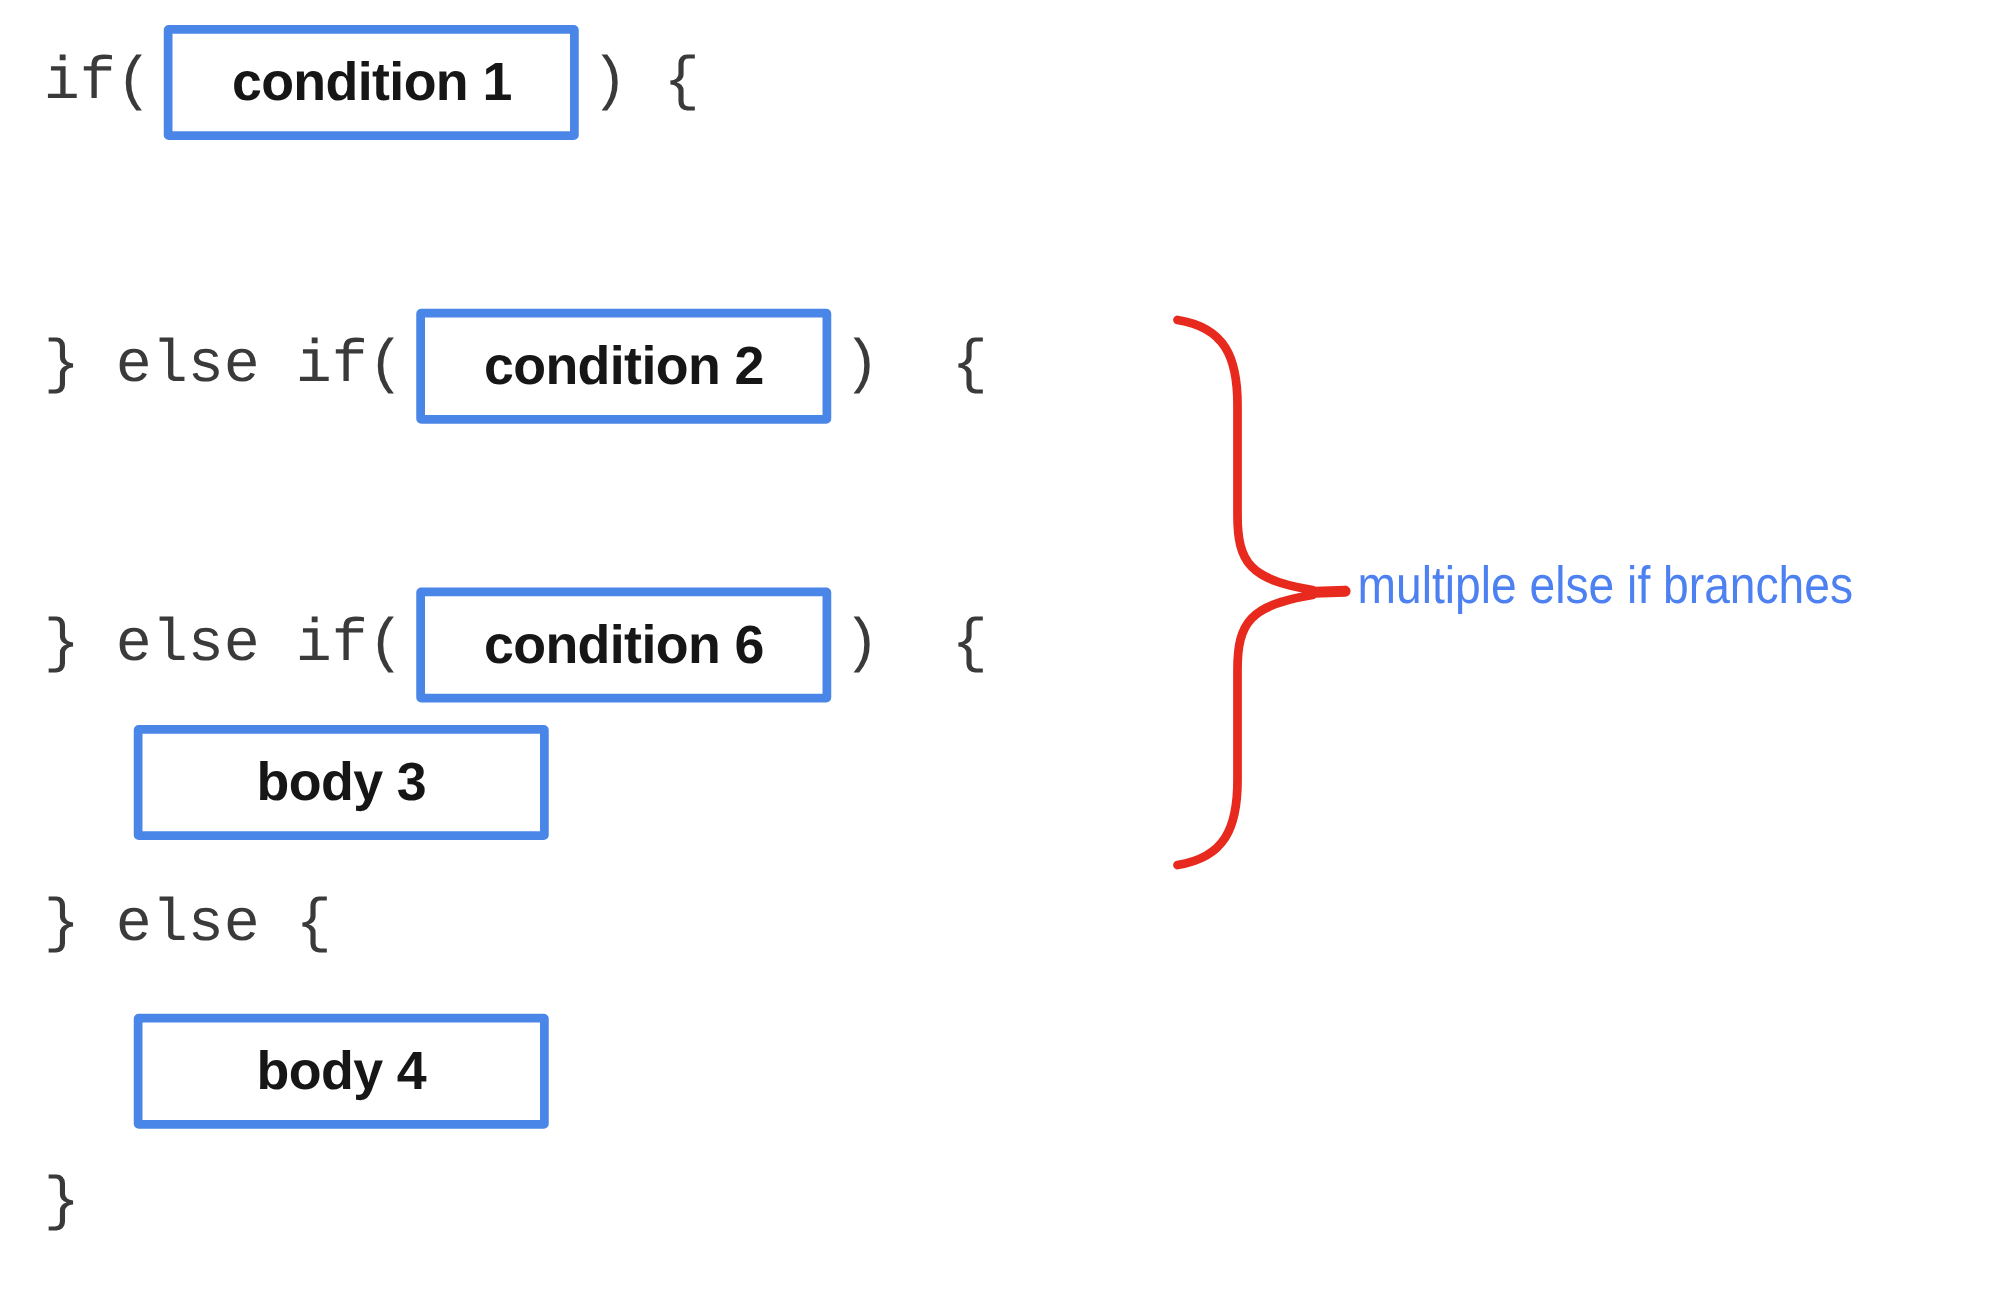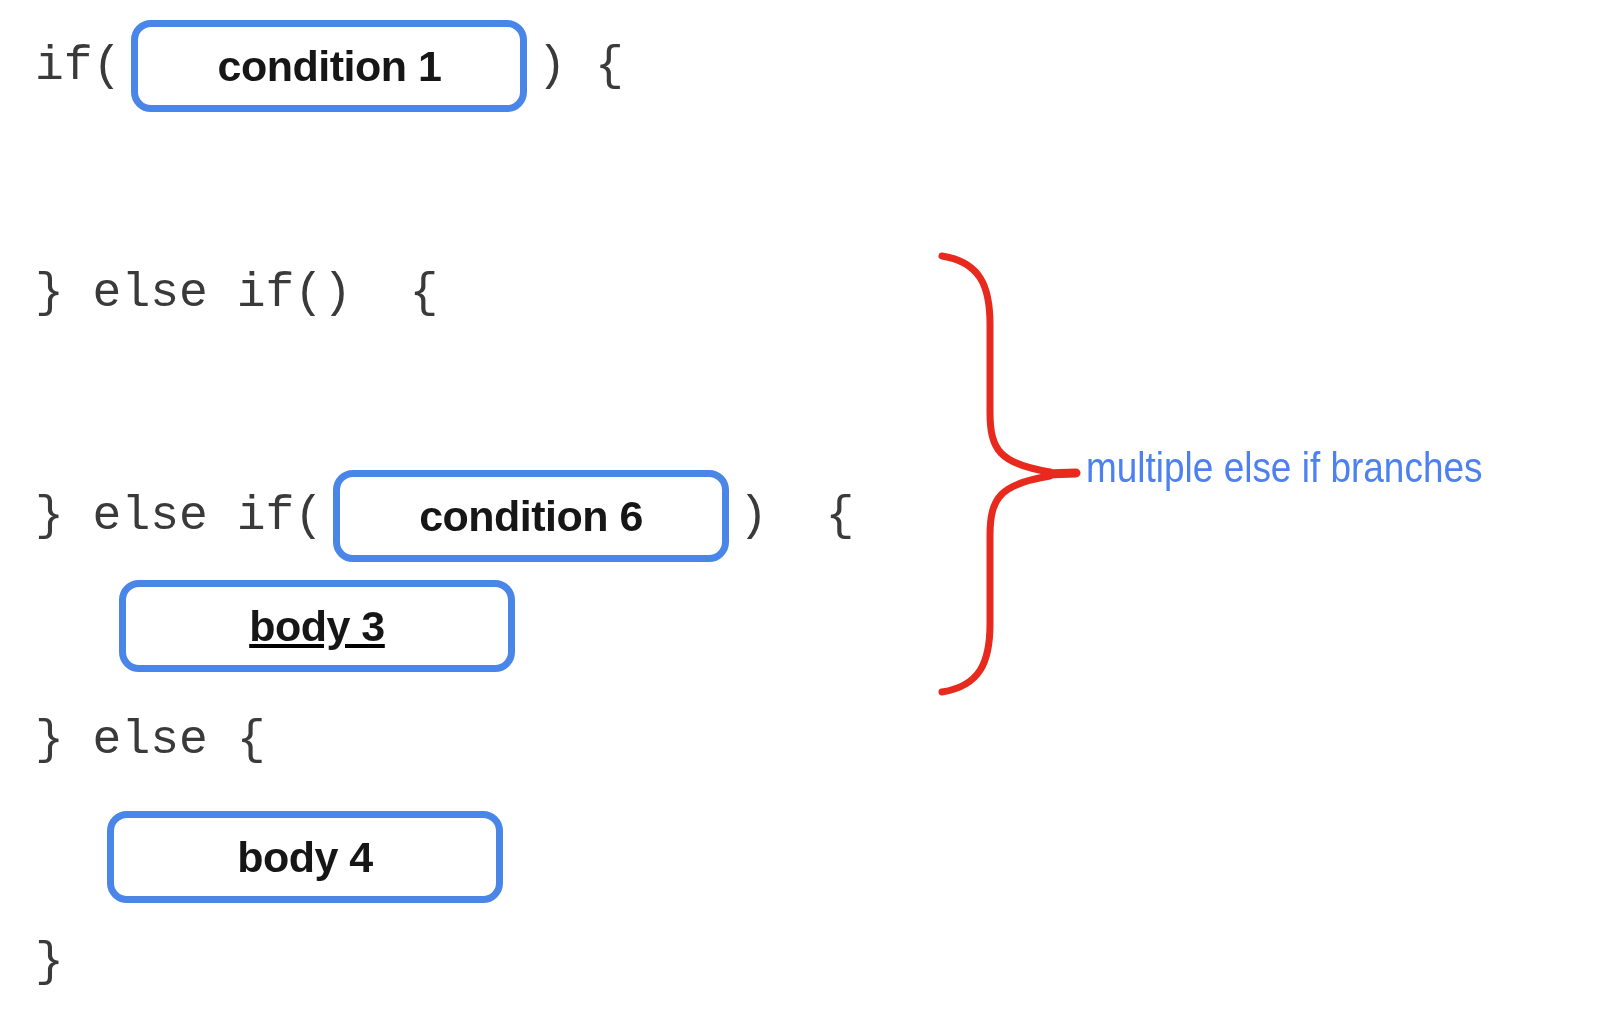--- a/index.html
+++ b/index.html
@@ -26,26 +26,26 @@
     font-weight: 400;
     color: #3a3a3a;
     white-space: pre;
     line-height: 1;
   }
   .pill {
     display: inline-flex;
     align-items: center;
     justify-content: center;
     box-sizing: border-box;
-    width: 396px;
+    width: 332px;
     height: 92px;
     margin: 0 10px;
     background: #ffffff;
     border: 7px solid #4a86e8;
-    border-radius: 20px;
+    border-radius: 4px;
     flex: 0 0 auto;
   }
   .pill-label {
     font-family: "Liberation Sans", sans-serif;
     font-size: 43px;
     font-weight: 600;
     letter-spacing: -0.5px;
     color: #161616;
     white-space: nowrap;
   }
@@ -77,34 +77,37 @@
     <span class="code">if(</span>
     <span class="pill">
       <span class="pill-label">condition 1</span>
     </span>
     <span class="code">) {</span>
   </div>
 
 
   <div class="row" style="left:35px; top:247px; height:92px;">
     <span class="code">} else if(</span>
+    <span class="pill">
+      <span class="pill-label">condition 2</span>
+    </span>
     <span class="code">)  {</span>
   </div>
 
 
   <div class="row" style="left:35px; top:470px; height:92px;">
     <span class="code">} else if(</span>
     <span class="pill">
       <span class="pill-label">condition 6</span>
     </span>
     <span class="code">)  {</span>
   </div>
 
   <div class="row" style="left:107px; top:580px; height:92px;">
-    <span class="pill" style="margin:12px;text-decoration:underline;">
+    <span class="pill" style="margin:0;">
       <span class="pill-label">body 3</span>
     </span>
   </div>
 
   <div class="row" style="left:35px; top:700px; height:80px;">
     <span class="code">} else {</span>
   </div>
 
   <div class="row" style="left:107px; top:811px; height:92px;">
     <span class="pill" style="margin:0;text-align:right;">

